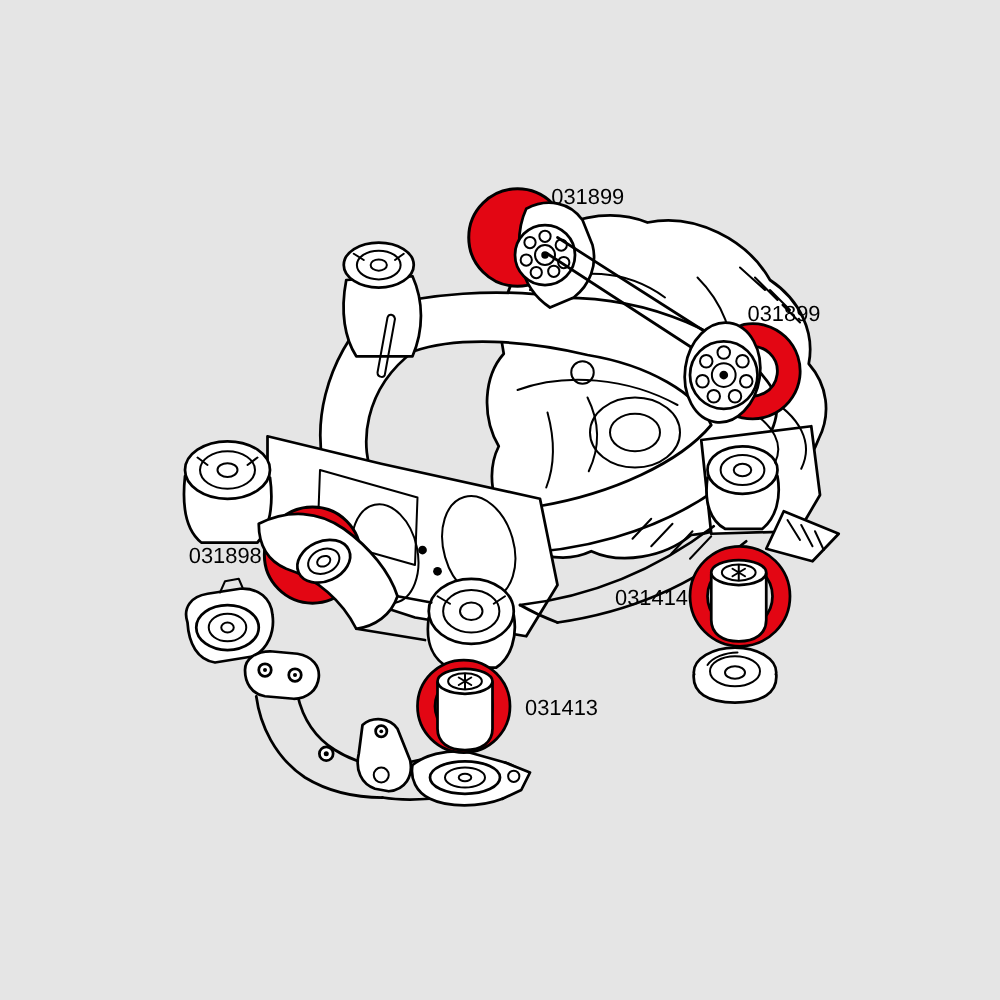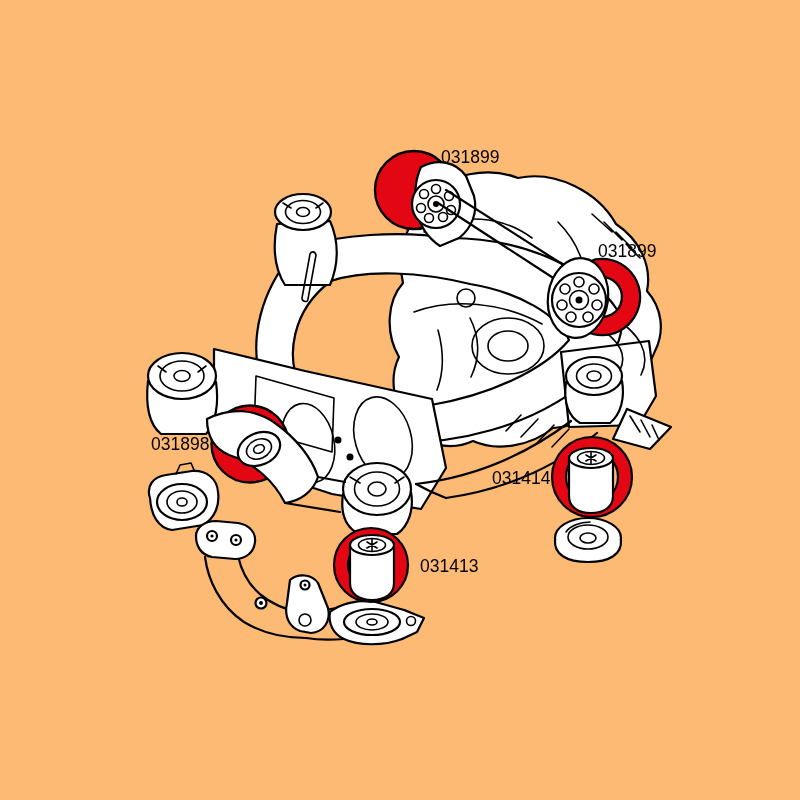--- a/index.html
+++ b/index.html
@@ -1,16 +1,16 @@
 <!DOCTYPE html>
 <html><head>
 <meta charset="utf-8">
 <style>
   html,body{margin:0;padding:0;background:#fff;}
-  #stage{width:800px;height:800px;position:relative;background:#fdba74;overflow:hidden;}
+  #stage{width:800px;height:800px;position:relative;background:#e5e5e5;overflow:hidden;}
   svg{display:block;}
   svg text{font-family:"Liberation Sans","DejaVu Sans",sans-serif;font-weight:400;fill:#000;}
   .ln{fill:none;stroke:#000;stroke-width:2.2;stroke-linecap:round;stroke-linejoin:round;}
   .fw{fill:#fff;stroke:#000;stroke-width:2.2;stroke-linecap:round;stroke-linejoin:round;}
   .fn{fill:none;stroke:#000;stroke-width:1.6;stroke-linecap:round;stroke-linejoin:round;}
   .bk{fill:#000;stroke:none;}
 </style>
 </head>
 <body>
 

